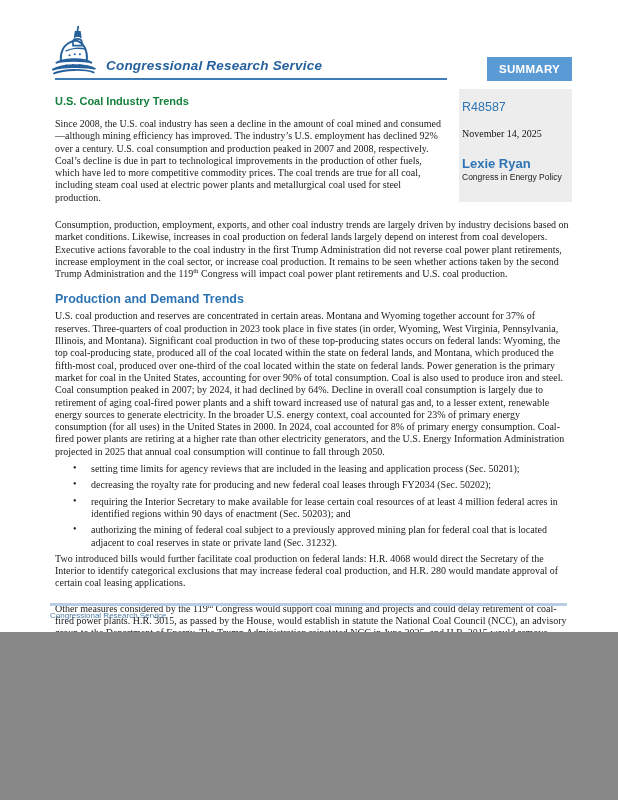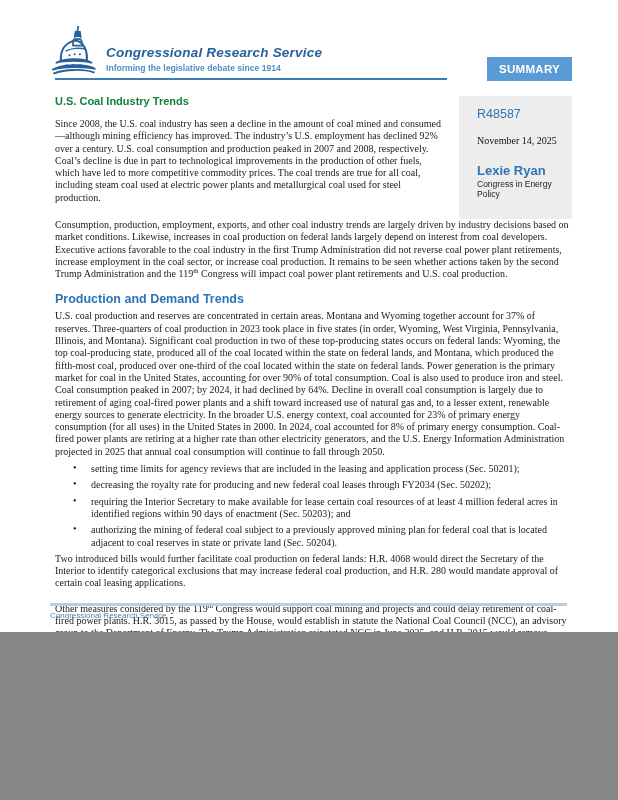--- a/index.html
+++ b/index.html
@@ -48,21 +48,21 @@
   ul.bullets li { position:relative; padding-left:36px; margin-bottom:4px; }
   ul.bullets li .bullet-glyph { position:absolute; left:18px; top:-1px; }
 
   
   .sidebar { position:absolute; top:57px; right:46px; width:113px; }
   .summary-header {
     background:#5B9BD5; color:#ffffff; text-align:center;
     font-family:"Liberation Sans", sans-serif; font-weight:bold;
     font-size:11.5px; padding:6px 0 6px 0; letter-spacing:.3px;margin-left:28px;
   }
-  .summary-body { background:#EDEDED; margin-top:15px; padding:11px 9px 20px 18px; }
+  .summary-body { background:#EDEDED; margin-top:8px; padding:11px 9px 20px 3px; }
   .report-number { font-family:"Liberation Sans", sans-serif; font-size:12.5px; color:#2E74B5; }
   .report-date { font-family:"Liberation Serif", serif; font-size:10px; color:#111; margin-top:14px; }
   .author-name {
     font-family:"Liberation Sans", sans-serif; font-weight:bold;
     font-size:13px; color:#2E74B5; margin-top:17px;
   }
   .author-title { font-family:"Liberation Sans", sans-serif; font-size:8.5px; color:#222; margin-top:1px; }
 
   
   .footer-rule { position:absolute; left:50px; right:51px; bottom:26px; height:3px; background:#B9CDE4; }
@@ -90,21 +90,20 @@
         <circle cx="38" cy="34" r="1.2" fill="#26619C" stroke="none"></circle>
         <path d="M10 44 C20 38 44 38 52 44 C42 41 20 41 10 44 Z" stroke-width="2" fill="#26619C"></path>
         <circle cx="22" cy="47" r="1.2" fill="#26619C" stroke="none"></circle>
         <circle cx="30" cy="46.5" r="1.2" fill="#26619C" stroke="none"></circle>
         <circle cx="38" cy="46.5" r="1.2" fill="#26619C" stroke="none"></circle>
         <path d="M6 52 C18 45 46 45 56 51 C44 48 18 48 6 52 Z" stroke-width="2" fill="#26619C"></path>
         <path d="M8 56 C20 51 44 51 54 55" stroke-width="2.2" fill="none"></path>
       </svg>
       <div class="logo-text">
         <div class="org-name">Congressional Research Service</div>
-        <div class="tagline">Informing the legislative debate since 1914</div>
       </div>
     </div>
 
     <div class="header-rule"></div>
 
     <h1 class="page-title">U.S. Coal Industry Trends</h1>
 
     <div class="intro-zone">
       <p class="body-text intro-par">Since 2008, the U.S. coal industry has seen a decline in the amount of coal mined and consumed—although mining efficiency has improved. The industry’s U.S. employment has declined 92% over a century. U.S. coal consumption and production peaked in 2007 and 2008, respectively. Coal’s decline is due in part to technological improvements in the production of other fuels, which have led to more competitive commodity prices. The coal trends are true for all coal, including steam coal used at electric power plants and metallurgical coal used for steel production.</p>
     </div>
@@ -112,21 +111,21 @@
     <p class="body-text par"><span>Consumption, production, employment, exports, and other coal industry trends are largely driven by industry decisions based on market conditions. Likewise, increases in coal production on federal lands largely depend on interest from coal developers. Executive actions favorable to the coal industry in the first Trump Administration did not reverse coal power plant retirements, increase employment in the coal sector, or increase coal production. It remains to be seen whether actions taken by the second Trump Administration and the 119</span><sup>th</sup><span> Congress will impact coal power plant retirements and U.S. coal production.</span></p>
 
     <h2 class="section-heading">Production and Demand Trends</h2>
     <p class="body-text par">U.S. coal production and reserves are concentrated in certain areas. Montana and Wyoming together account for 37% of reserves. Three-quarters of coal production in 2023 took place in five states (in order, Wyoming, West Virginia, Pennsylvania, Illinois, and Montana). Significant coal production in two of these top-producing states occurs on federal lands: Wyoming, the top coal-producing state, produced all of the coal located within the state on federal lands, and Montana, which produced the fifth-most coal, produced over one-third of the coal located within the state on federal lands. Power generation is the primary market for coal in the United States, accounting for over 90% of total consumption. Coal is also used to produce iron and steel. Coal consumption peaked in 2007; by 2024, it had declined by 64%. Decline in overall coal consumption is largely due to retirement of aging coal-fired power plants and a shift toward increased use of natural gas and, to a lesser extent, renewable energy sources to generate electricity. In the broader U.S. energy context, coal accounted for 23% of primary energy consumption (for all uses) in the United States in 2000. In 2024, coal accounted for 8% of primary energy consumption. Coal-fired power plants are retiring at a higher rate than other electricity generators, and the U.S. Energy Information Administration projected in 2025 that annual coal consumption will continue to fall through 2050.</p>
 
 
     <ul class="bullets body-text">
       <li><span class="bullet-glyph">•</span><span>setting time limits for agency reviews that are included in the leasing and application process (Sec. 50201);</span></li>
       <li><span class="bullet-glyph">•</span><span>decreasing the royalty rate for producing and new federal coal leases through FY2034 (Sec. 50202);</span></li>
       <li><span class="bullet-glyph">•</span><span>requiring the Interior Secretary to make available for lease certain coal resources of at least 4 million federal acres in identified regions within 90 days of enactment (Sec. 50203); and</span></li>
-      <li><span class="bullet-glyph">•</span><span>authorizing the mining of federal coal subject to a previously approved mining plan for federal coal that is located adjacent to coal reserves in state or private land (Sec. 50204).</span></li>
+      <li><span class="bullet-glyph">•</span><span>authorizing the mining of federal coal subject to a previously approved mining plan for federal coal that is located adjacent to coal reserves in state or private land (Sec. 31232).</span></li>
     </ul>
 
     <p class="body-text" style="margin-top:3px;">Two introduced bills would further facilitate coal production on federal lands: H.R. 4068 would direct the Secretary of the Interior to identify categorical exclusions that may increase federal coal production, and H.R. 280 would mandate approval of certain coal leasing applications.</p>
 
     <p class="body-text" style="margin-top:13px;"><span>Other measures considered by the 119</span><sup>th</sup><span> Congress would support coal mining and projects and could delay retirement of coal-fired power plants. H.R. 3015, as passed by the House, would establish in statute the National Coal Council (NCC), an advisory group to the Department of Energy. The Trump Administration reinstated NCC in June 2025, and H.R. 3015 would remove NCC’s re-charter requirement. Legislation has been introduced to address retiring power plants; some say that such bills may support existing coal-fired power plants. For example, supporters of H.R. 1651 have stated that the bill would prevent premature retirement of coal-fired power plants. Other Members of Congress have supported legislation that would limit coal development or that otherwise signal opposition to coal. S.J.Res. 10 would have terminated the national emergency relating to energy declared by the January 2025 Executive Order (E.O.) 14156, “Declaring a National Energy Emergency.” E.O. 14156 directs executive departments and agencies to prioritize coal production and use, among other provisions.</span></p>
 
   </div>
 
   <aside class="sidebar">
     <div class="summary-header">SUMMARY</div>

